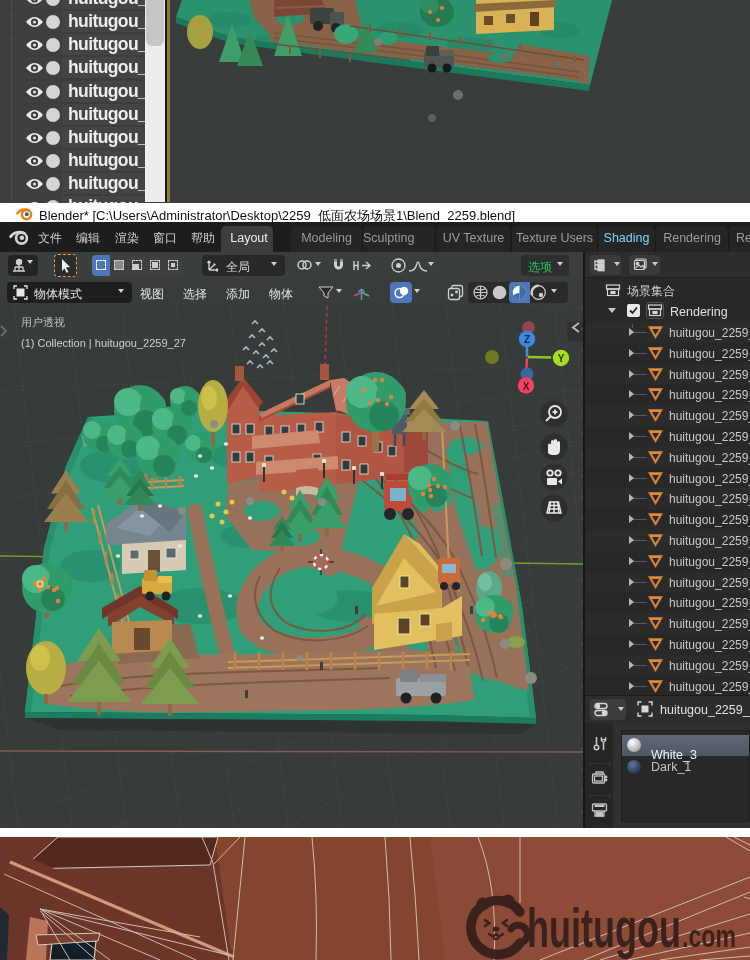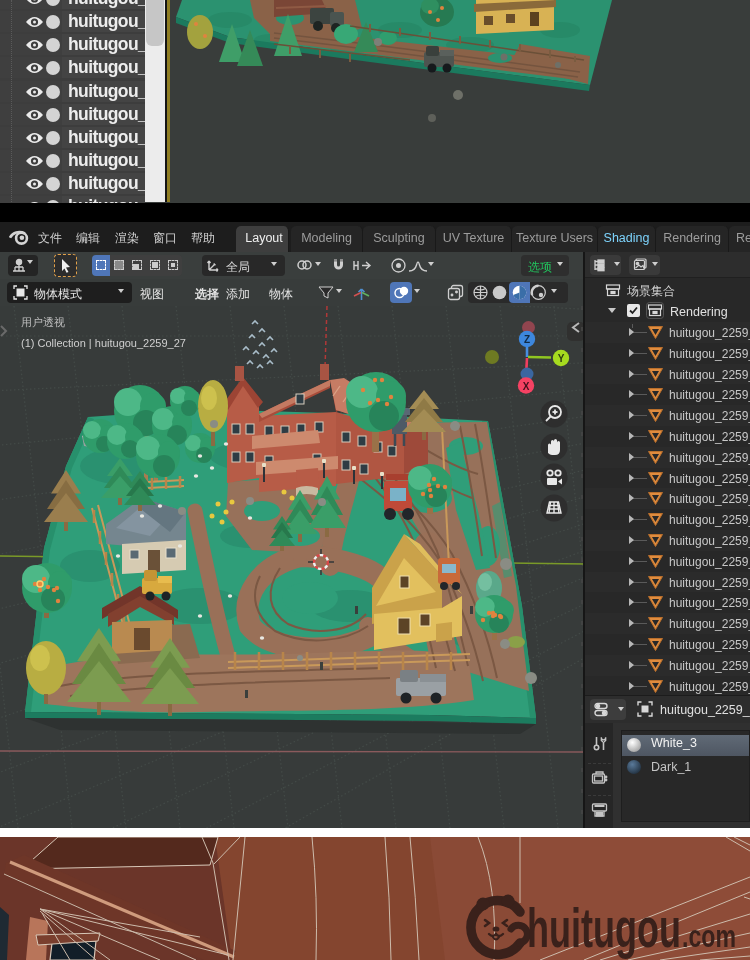--- a/index.html
+++ b/index.html
@@ -209,34 +209,42 @@
         <circle cx="277" cy="68" r="4.5" fill="#16191c"></circle>
 
 <circle cx="208" cy="42" r="4" fill="#7e8078"></circle>
 <circle cx="334" cy="57" r="3.5" fill="#6e7068"></circle>
 <circle cx="388" cy="65" r="3" fill="#6e7068"></circle>
 <circle cx="288" cy="95" r="5" fill="#6e7068"></circle>
 <circle cx="262" cy="118" r="4" fill="#5e605a"></circle>
 
 </svg>
 </div>
+<div class="abs" style="left:0;top:203px;width:750px;height:19px;background:#ffffff;">
+<svg class="abs" style="left:16px;top:3px;" width="18" height="15" viewBox="0 0 18 15">
+<circle cx="10.5" cy="8.6" r="4.6" fill="none" stroke="#ee8112" stroke-width="2.4"></circle>
+<circle cx="10.8" cy="8.2" r="2" fill="#2f6596"></circle>
+<path d="M0.8 8.2 C3.2 3.6 8.5 2.2 13.5 4.6" fill="none" stroke="#ee8112" stroke-width="2.4"></path>
+</svg>
+<div class="abs" style="left:39px;top:4px;font-size:13px;color:#101010;white-space:nowrap;">Blender* [C:\Users\Administrator\Desktop\2259_低面农场场景1\Blend_2259.blend]</div>
+</div>
 <div class="abs" style="left:0;top:222px;width:750px;height:30px;background:#1d1d1d;">
 <svg class="abs" style="left:9px;top:6px;" width="22" height="18" viewBox="0 0 22 18">
 <circle cx="12.5" cy="10.2" r="5.4" fill="none" stroke="#d4d4d4" stroke-width="2.6"></circle>
 <circle cx="12.9" cy="9.7" r="2.3" fill="#d4d4d4"></circle>
 <path d="M1 9.7 C3.8 4.4 10 2.7 16 5.5" fill="none" stroke="#d4d4d4" stroke-width="2.6"></path>
 </svg>
 <div class="abs" style="left:38px;top:8px;font-size:12px;color:#cfcfcf;">文件</div>
 <div class="abs" style="left:76px;top:8px;font-size:12px;color:#cfcfcf;">编辑</div>
 <div class="abs" style="left:115px;top:8px;font-size:12px;color:#cfcfcf;">渲染</div>
 <div class="abs" style="left:153px;top:8px;font-size:12px;color:#cfcfcf;">窗口</div>
 <div class="abs" style="left:191px;top:8px;font-size:12px;color:#cfcfcf;">帮助</div>
-<div class="abs" style="left:236px;top:4px;width:53px;height:26px;background:#3e3e3e;border-radius:5px 5px 0 0;border-right:1px solid #191919;color:#f0f0f0;font-size:12.5px;text-align:center;line-height:24px;overflow:hidden;padding-left:4px;">Layout</div>
+<div class="abs" style="left:221px;top:4px;width:53px;height:26px;background:#3e3e3e;border-radius:5px 5px 0 0;border-right:1px solid #191919;color:#f0f0f0;font-size:12.5px;text-align:center;line-height:24px;overflow:hidden;padding-left:4px;">Layout</div>
 <div class="abs" style="left:291px;top:4px;width:72px;height:26px;background:#252525;border-radius:5px 5px 0 0;border-right:1px solid #191919;color:#9c9c9c;font-size:12.5px;text-align:center;line-height:24px;overflow:hidden;padding-left:0px;">Modeling</div>
-<div class="abs" style="left:363px;top:4px;width:73px;height:26px;background:#252525;border-radius:5px 5px 0 0;border-right:1px solid #191919;color:#9c9c9c;font-size:12.5px;text-align:center;line-height:24px;overflow:hidden;padding-left:0px;">Sculpting</div>
+<div class="abs" style="left:363px;top:4px;width:73px;height:26px;background:#252525;border-radius:5px 5px 0 0;border-right:1px solid #191919;color:#9c9c9c;font-size:12.5px;text-align:left;line-height:24px;overflow:hidden;padding-left:0px;">Sculpting</div>
 <div class="abs" style="left:436px;top:4px;width:76px;height:26px;background:#252525;border-radius:5px 5px 0 0;border-right:1px solid #191919;color:#9c9c9c;font-size:12.5px;text-align:center;line-height:24px;overflow:hidden;padding-left:0px;">UV Texture</div>
 <div class="abs" style="left:512px;top:4px;width:86px;height:26px;background:#252525;border-radius:5px 5px 0 0;border-right:1px solid #191919;color:#9c9c9c;font-size:12.5px;text-align:center;line-height:24px;overflow:hidden;padding-left:0px;">Texture Users</div>
 <div class="abs" style="left:598px;top:4px;width:58px;height:26px;background:#252525;border-radius:5px 5px 0 0;border-right:1px solid #191919;color:#7dd3fc;font-size:12.5px;text-align:center;line-height:24px;overflow:hidden;padding-left:0px;">Shading</div>
 <div class="abs" style="left:656px;top:4px;width:73px;height:26px;background:#252525;border-radius:5px 5px 0 0;border-right:1px solid #191919;color:#9c9c9c;font-size:12.5px;text-align:center;line-height:24px;overflow:hidden;padding-left:0px;">Rendering</div>
 <div class="abs" style="left:729px;top:4px;width:66px;height:26px;background:#252525;border-radius:5px 5px 0 0;border-right:1px solid #191919;color:#9c9c9c;font-size:12.5px;text-align:left;line-height:24px;overflow:hidden;padding-left:7px;">Rendering</div>
 </div>
 <div class="abs" style="left:0;top:252px;width:585px;height:27px;background:#3a3e3d;">
 
 <div class="abs" style="left:8px;top:3px;width:30px;height:21px;background:#242424;border-radius:4px;"></div>
 <svg class="abs" style="left:11px;top:6px;" width="16" height="15" viewBox="0 0 16 15">
@@ -312,21 +320,21 @@
 <div class="abs" style="left:7px;top:3px;width:125px;height:21px;background:#1e1e1e;border-radius:4px;"></div>
 <svg class="abs" style="left:13px;top:6px;" width="15" height="15" viewBox="0 0 15 15">
 <rect x="3.5" y="3.5" width="8" height="8" fill="#e8e8e8"></rect>
 <g stroke="#e8e8e8" stroke-width="1.3" fill="none">
 <path d="M1 4 L1 1 L4 1 M11 1 L14 1 L14 4 M14 11 L14 14 L11 14 M4 14 L1 14 L1 11"></path>
         </g>
 </svg>
 <div class="abs" style="left:34px;top:7px;font-size:12px;color:#e4e4e4;">物体模式</div>
 <div class="abs" style="left:118px;top:10px;width:0;height:0;border-left:3.5px solid transparent;border-right:3.5px solid transparent;border-top:4.5px solid #cfcfcf;"></div>
 <div class="abs" style="left:140px;top:7px;font-size:12px;color:#e4e4e4;">视图</div>
-<div class="abs" style="left:195px;top:7px;font-size:12px;color:#e4e4e4;font-weight:bold;">选择</div>
+<div class="abs" style="left:183px;top:7px;font-size:12px;color:#e4e4e4;">选择</div>
 <div class="abs" style="left:226px;top:7px;font-size:12px;color:#e4e4e4;">添加</div>
 <div class="abs" style="left:269px;top:7px;font-size:12px;color:#e4e4e4;">物体</div>
 
 <svg class="abs" style="left:318px;top:6px;" width="16" height="15" viewBox="0 0 16 15">
 <path d="M1 2 L15 2 L10 8 L10 13 L6 11 L6 8 Z" fill="#2a2a2a" stroke="#cfcfcf" stroke-width="1"></path>
 </svg>
 <div class="abs" style="left:336px;top:10px;width:0;height:0;border-left:3.5px solid transparent;border-right:3.5px solid transparent;border-top:4.5px solid #cfcfcf;"></div>
 <svg class="abs" style="left:352px;top:4px;" width="19" height="19" viewBox="0 0 19 19">
 <g stroke="#4f8fd0" stroke-width="1.6" fill="none">
           <path d="M9.5 17 L9.5 6 M9.5 6 L6.5 9 M9.5 6 L12.5 9"></path>
@@ -1103,21 +1111,21 @@
 <div class="abs" style="left:37px;top:483px;width:127px;height:21px;background:linear-gradient(#606a76,#4e5662);"></div>
 <svg class="abs" style="left:41px;top:485px;" width="16" height="16" viewBox="0 0 16 16">
 <defs>
           <radialGradient id="wsp" cx="0.38" cy="0.32" r="0.8">
             <stop offset="0" stop-color="#ffffff"></stop>
             <stop offset="1" stop-color="#9a9a9a"></stop>
           </radialGradient>
         </defs>
 <circle cx="8" cy="8" r="7" fill="url(#wsp)"></circle>
 </svg>
-<div class="abs" style="left:66px;top:484px;font-size:12.5px;color:#f2f2f2;">White_3</div>
+<div class="abs" style="left:66px;top:496px;font-size:12.5px;color:#f2f2f2;">White_3</div>
 <svg class="abs" style="left:41px;top:507px;" width="16" height="16" viewBox="0 0 16 16">
 <defs>
           <radialGradient id="dsp" cx="0.38" cy="0.32" r="0.8">
             <stop offset="0" stop-color="#5a7a9a"></stop>
             <stop offset="1" stop-color="#1c2a38"></stop>
           </radialGradient>
         </defs>
 <circle cx="8" cy="8" r="7" fill="url(#dsp)"></circle>
 </svg>
 <div class="abs" style="left:66px;top:508px;font-size:12.5px;color:#c4c4c4;">Dark_1</div>

